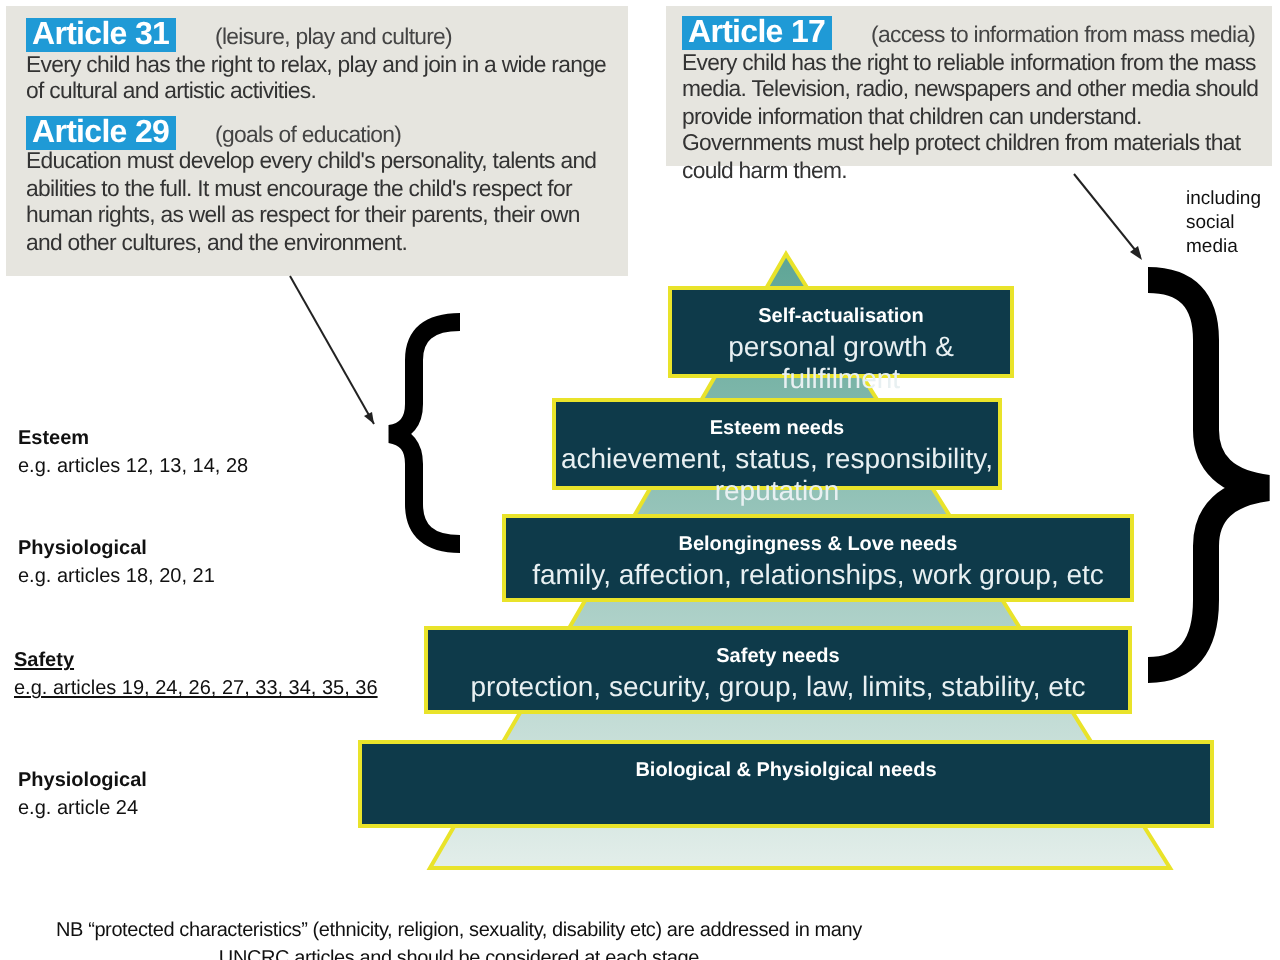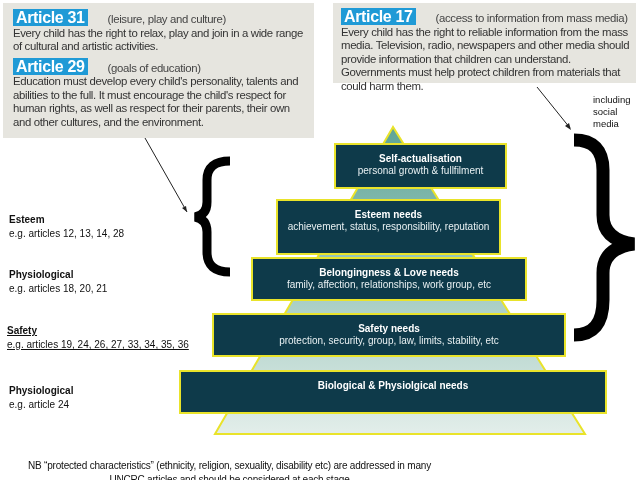--- a/index.html
+++ b/index.html
@@ -3,21 +3,21 @@
 <meta charset="utf-8">
 <style>
   html, body { margin:0; padding:0; background:#ffffff; }
   body { width:640px; height:480px; position:relative; overflow:hidden; font-family:"Liberation Sans", sans-serif; }
   .art-box { position:absolute; background:#e6e5df; color:#333; font-family:"Liberation Sans", sans-serif; font-size:11.4px; line-height:13.5px; letter-spacing:-0.35px; }
   .art-tag { background:#1f9ad6; color:#fff; font-weight:bold; padding:0 3px; margin-right:20px; font-size:16px; }
   .art-sub { color:#444; }
   .art-block { margin-bottom:6px; }
   .layer { position:absolute; background:#0e3a4a; border:2px solid #e9e32a; box-sizing:border-box; color:#fff; text-align:center; font-family:"Liberation Sans", sans-serif; }
   .layer .t { font-weight:bold; font-size:10px; margin-top:8px; display:block; }
-  .layer .s { font-size:10px; display:block; margin-top:1px; color:#e8f0f2; }
+  .layer .s { font-size:14px; display:block; margin-top:1px; color:#e8f0f2; }
   .label { position:absolute; font-size:10px; color:#111; line-height:14px; }
   .label b { font-weight:bold; display:block; }
   .note { position:absolute; left:28px; top:459px; font-size:10px; line-height:14px; color:#111; letter-spacing:-0.2px;text-align:center; }
   .side-note { position:absolute; left:573px; top:94px; font-size:9.5px; line-height:12px; color:#111;margin-left:20px; }
 </style>
 </head>
 <body>
 
 <div class="art-box" style="left:3px; top:3px; width:311px; height:135px; padding:8px 8px 0 10px; box-sizing:border-box;">
   <div class="art-block">
@@ -60,25 +60,25 @@
 
   <path d="M 230 161 Q 207 161 207 180 L 207 202 Q 207 215 195 217 Q 207 219 207 232 L 207 252 Q 207 272 230 272" fill="none" stroke="#000" stroke-width="9"></path>
 
   <path d="M 574 140 Q 603 140 603 170 L 603 215 Q 603 240 634 244 Q 603 248 603 273 L 603 300 Q 603 335 574 335" fill="none" stroke="#000" stroke-width="13"></path>
 </svg>
 
 <div class="layer" style="left:302px; top:143px; width:173px; height:46px;margin-left:32px;">
   <span class="t">Self-actualisation</span>
   <span class="s">personal growth &amp; fullfilment</span>
 </div>
-<div class="layer" style="left:276px; top:199px; width:225px; height:56px;">
+<div class="layer" style="left:276px; top:199px; width:225px; height:46px;">
   <span class="t">Esteem needs</span>
   <span class="s">achievement, status, responsibility, reputation</span>
 </div>
-<div class="layer" style="left:251px; top:257px; width:276px; height:44px;">
+<div class="layer" style="left:251px; top:257px; width:316px; height:44px;">
   <span class="t">Belongingness &amp; Love needs</span>
   <span class="s">family, affection, relationships, work group, etc</span>
 </div>
 <div class="layer" style="left:212px; top:313px; width:354px; height:44px;">
   <span class="t">Safety needs</span>
   <span class="s">protection, security, group, law, limits, stability, etc</span>
 </div>
 <div class="layer" style="left:179px; top:370px; width:428px; height:44px;">
   <span class="t">Biological &amp; Physiolgical needs</span>
 </div>

